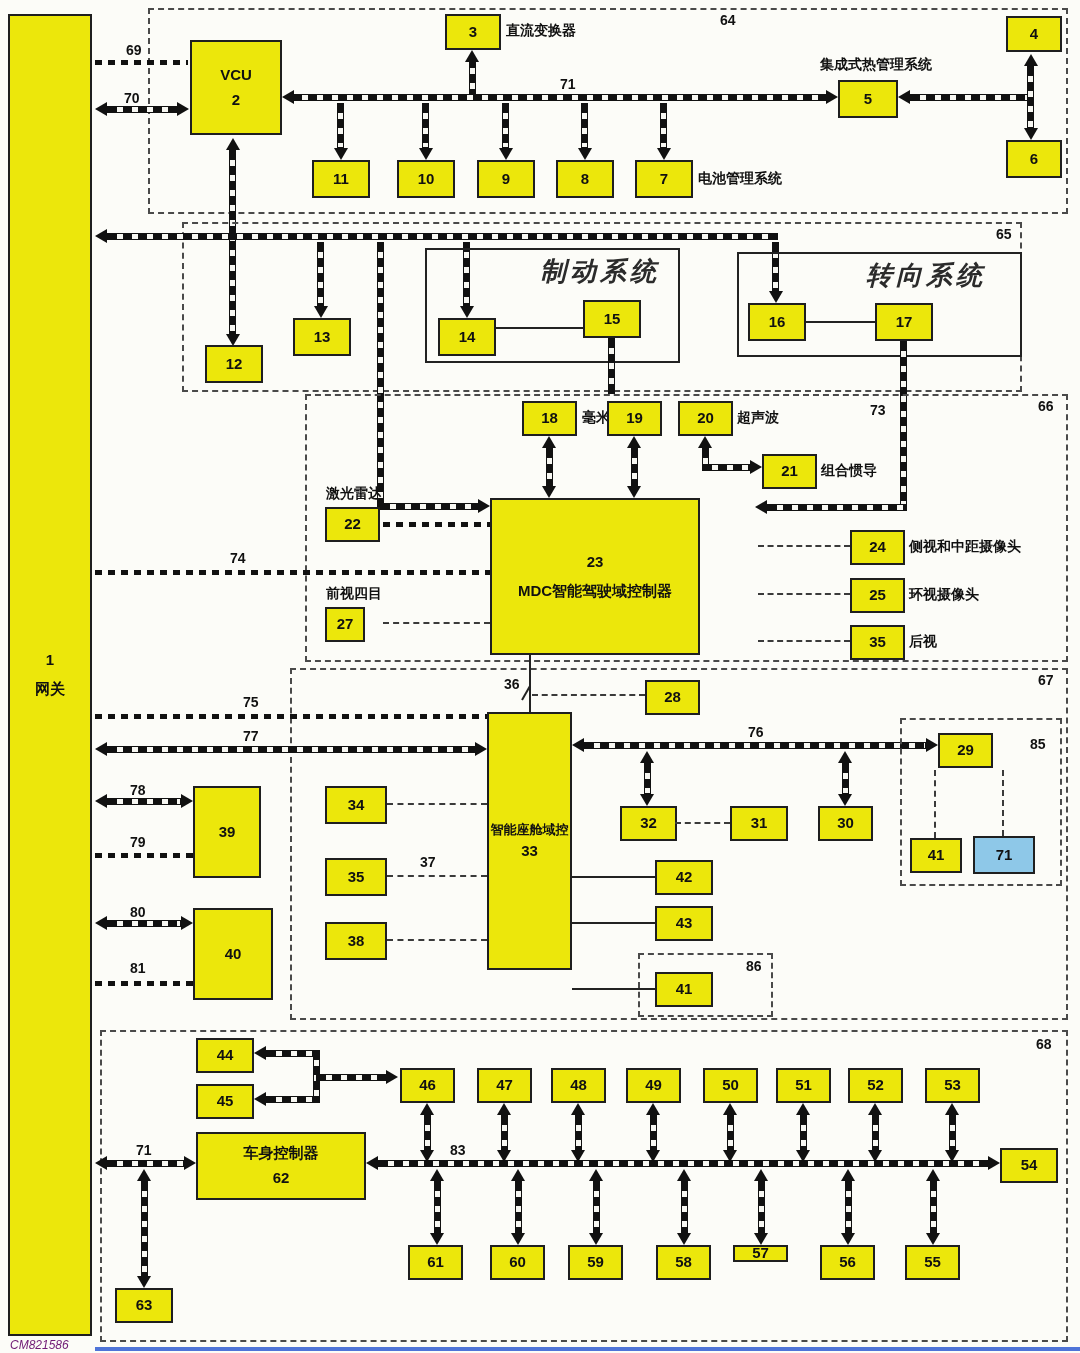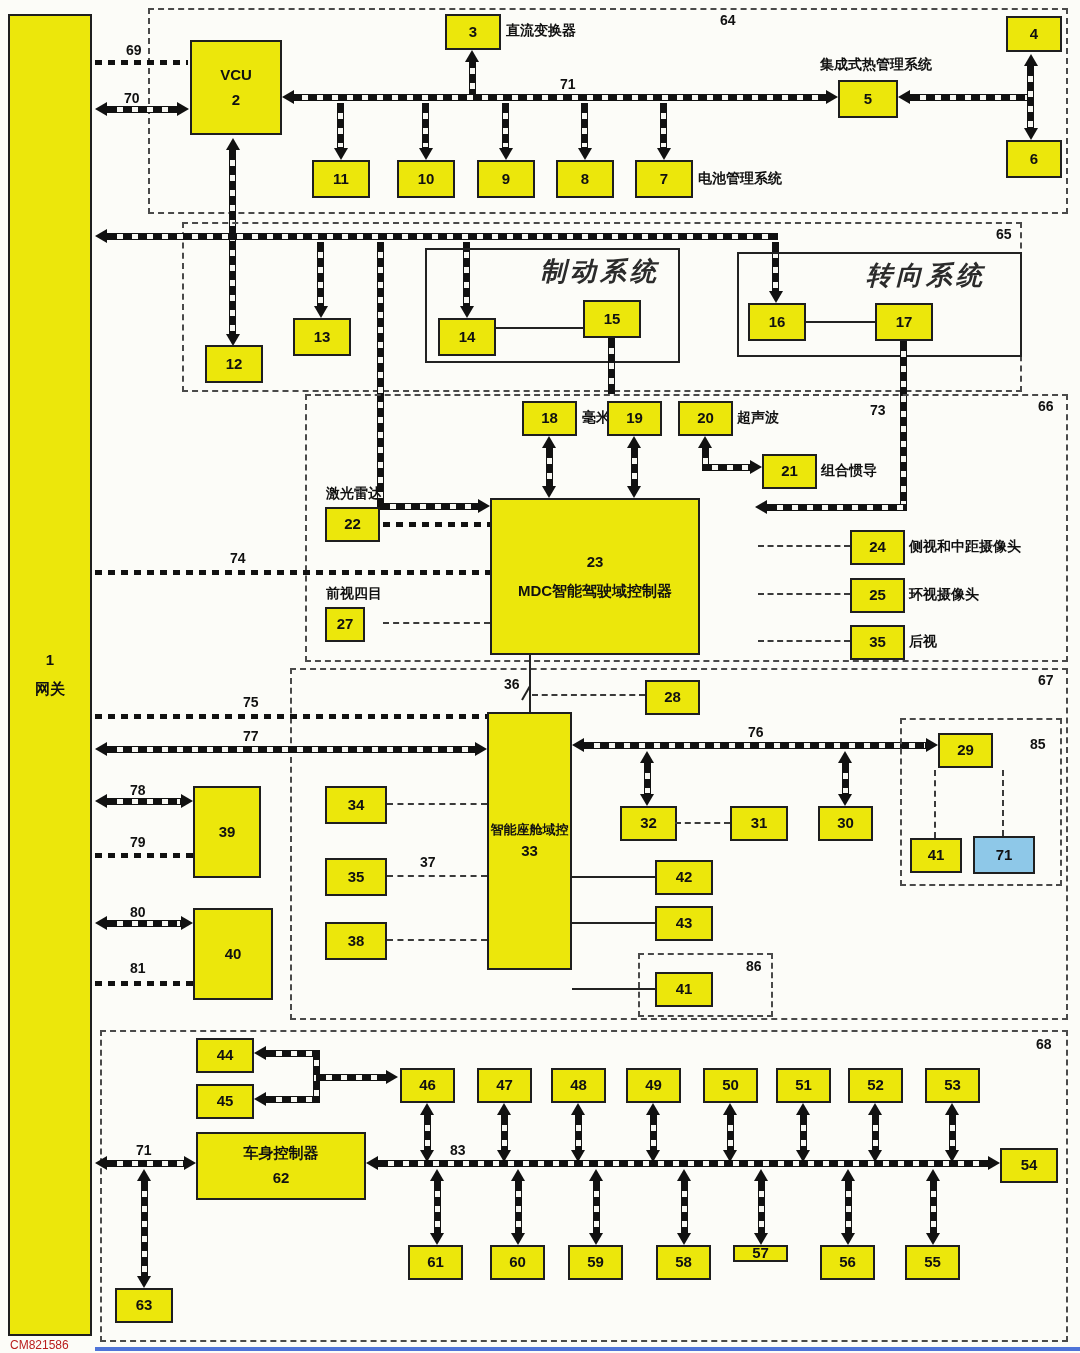--- a/index.html
+++ b/index.html
@@ -7,21 +7,21 @@
            font-family:"Liberation Sans","DejaVu Sans",sans-serif; }
   .nb { position:absolute; background:#ece70b; border:2px solid #1f1f1f; box-sizing:border-box;
         display:flex; flex-direction:column; align-items:center; justify-content:center;
         font-weight:bold; font-size:15px; color:#111; text-align:center; line-height:1.25; }
   .nb.blue { background:#8ec8e8; }
   .sect { position:absolute; border:2px dashed #4a4a4a; box-sizing:border-box; }
   .solidbox { position:absolute; border:2px solid #222; box-sizing:border-box; }
   .tx { position:absolute; font-weight:bold; font-size:14px; color:#111; white-space:nowrap; }
   .cap { position:absolute; font-family:"DejaVu Serif","Liberation Serif",serif; font-style:italic;
          font-weight:bold; font-size:26px; letter-spacing:4px; color:#2b2b2b; white-space:nowrap; }
-  .wm { position:absolute; font-size:12px; color:#b91c1c; }
+  .wm { position:absolute; font-size:12px; color:#701a75; font-style:italic; }
   .bus-h { position:absolute; height:7px; box-sizing:border-box; border:1px solid #111;
            background:repeating-linear-gradient(90deg,#111 0 9px,#f7f7f2 9px 15px); }
   .bus-v { position:absolute; width:7px; box-sizing:border-box; border:1px solid #111;
            background:repeating-linear-gradient(180deg,#111 0 9px,#f7f7f2 9px 15px); }
   .dot-h { position:absolute; height:5px;
            background:repeating-linear-gradient(90deg,#111 0 7px,rgba(0,0,0,0) 7px 13px); }
   .dsh-h { position:absolute; height:0; border-top:2px dashed #3a3a3a; }
   .dsh-v { position:absolute; width:0; border-left:2px dashed #3a3a3a; }
   .sol-h { position:absolute; height:0; border-top:2px solid #222; }
   .sol-v { position:absolute; width:0; border-left:2px solid #222; }

